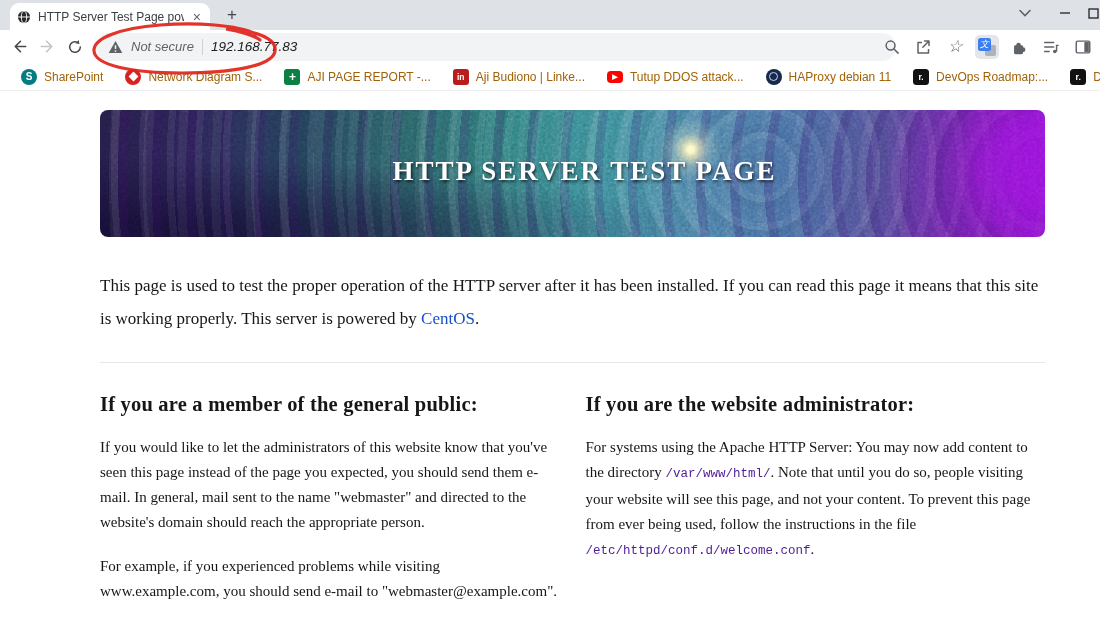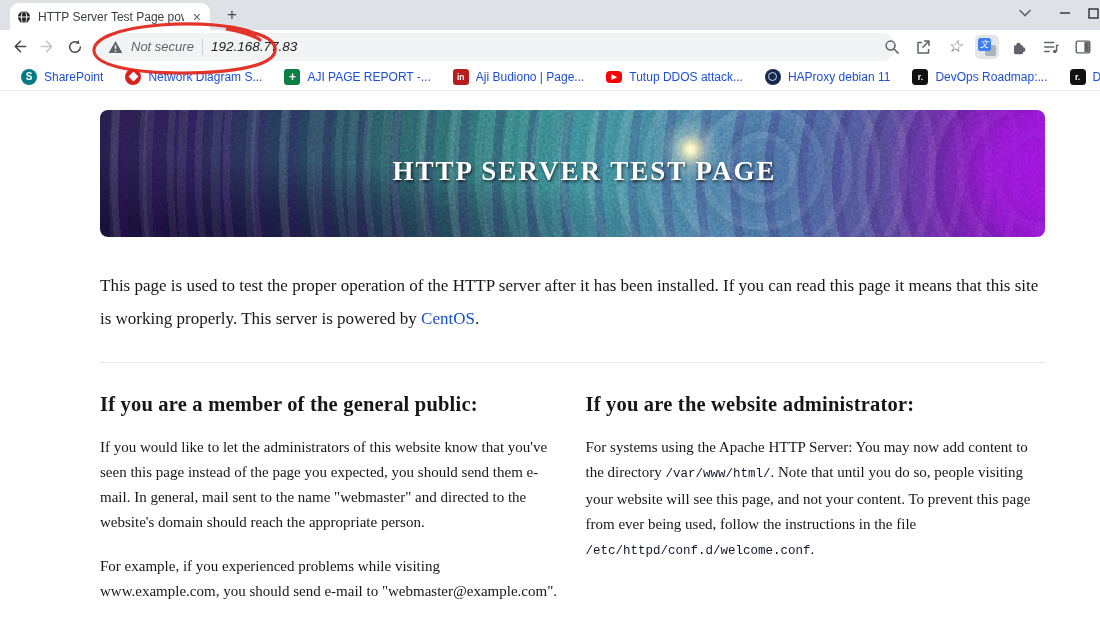--- a/index.html
+++ b/index.html
@@ -35,21 +35,21 @@
   .ext-translate { width:24px; height:24px; background:#e4e6e9; border-radius:5px; position:relative; }
   .ext-translate .t-gray { position:absolute; right:3px; bottom:3px; width:11px; height:11px;
         background:#aeb3b9; border-radius:2px; }
   .ext-translate .t-blue { position:absolute; left:3px; top:3px; width:13px; height:13px; background:#3d7ef0;
         border-radius:2.5px; color:#fff; font-size:9px; display:flex; align-items:center; justify-content:center; }
 
   
   .bookmarks { height:28px; background:#fff; border-bottom:1px solid #eceef0;
                display:flex; align-items:center; padding-left:10px; }
   .bm { display:flex; align-items:center; gap:7px; padding:0 11px; height:24px; border-radius:12px; }
-  .bm-label { font-size:12px; color:#1d4ed8; white-space:nowrap;text-align:right; }
+  .bm-label { font-size:12px; color:#a16207; white-space:nowrap;text-align:right; }
   .bi { width:16px; height:16px; flex:0 0 16px; display:flex; align-items:center; justify-content:center;
         font-weight:bold; color:#fff; }
   .bi-sp   { background:#037b82; border-radius:50%; font-size:10px; }
   .bi-diag { background:#d6231f; border-radius:50%; position:relative; }
   .bi-diag::after { content:""; width:7px; height:7px; background:#fff; transform:rotate(45deg); }
   .bi-sheet{ background:#0c8043; border-radius:3px; font-size:12px; }
   .bi-li   { background:#b91c1c; border-radius:3px; font-size:8.5px; }
   .bi-yt   { background:#f00; border-radius:4px; height:12px; font-size:7px; }
   .bi-ha   { background:#16294e; border-radius:50%; position:relative; }
   .bi-ha::after { content:""; width:7px; height:7px; border:1.5px solid #cdd6e8; border-radius:50%; }
@@ -74,21 +74,21 @@
   .banner-noise { position:absolute; inset:0; mix-blend-mode:overlay; opacity:0.55; }
   .banner-title { position:relative; z-index:2; text-align:center; padding-top:46px;
                   font-size:27px; font-weight:bold; letter-spacing:2px; color:#fff;
                   text-shadow:1px 2px 3px rgba(0,0,0,0.65);padding-left:24px; }
   .intro { margin:32px 0 0 100px; width:945px; font-size:17px; line-height:33px; }
   .rule { border:none; border-top:1px solid #e7e7e7; margin:27px 0 0 100px; width:945px; }
   .cols { display:flex; gap:26px; margin:0 0 0 100px; width:945px; }
   .col { flex:1; }
   .col h2 { font-size:20.5px; font-weight:bold; margin-top:30px; letter-spacing:0.2px; }
   .col p { font-size:15px; line-height:25px; margin-top:19px; }
-  .code { font-family:"Liberation Mono", monospace; font-size:12.5px; color:#0f172a; }
+  .code { font-family:"Liberation Mono", monospace; font-size:12.5px; color:#4c1d95; }
   .link { color:#1550c8; text-decoration:none; }
   svg { display:block; }
 </style>
 </head>
 <body>
 
 <div class="browser">
 
   <div class="tabstrip">
     <div class="tab">
@@ -212,21 +212,21 @@
     <div class="bm">
       <span class="bi bi-diag"></span>
       <span class="bm-label">Network Diagram S...</span>
     </div>
     <div class="bm">
       <span class="bi bi-sheet">+</span>
       <span class="bm-label">AJI PAGE REPORT -...</span>
     </div>
     <div class="bm">
       <span class="bi bi-li">in</span>
-      <span class="bm-label">Aji Budiono | Page...</span>
+      <span class="bm-label">Aji Budiono | Linke...</span>
     </div>
     <div class="bm">
       <span class="bi bi-yt">▶</span>
       <span class="bm-label">Tutup DDOS attack...</span>
     </div>
     <div class="bm">
       <span class="bi bi-ha"></span>
       <span class="bm-label">HAProxy debian 11</span>
     </div>
     <div class="bm">

